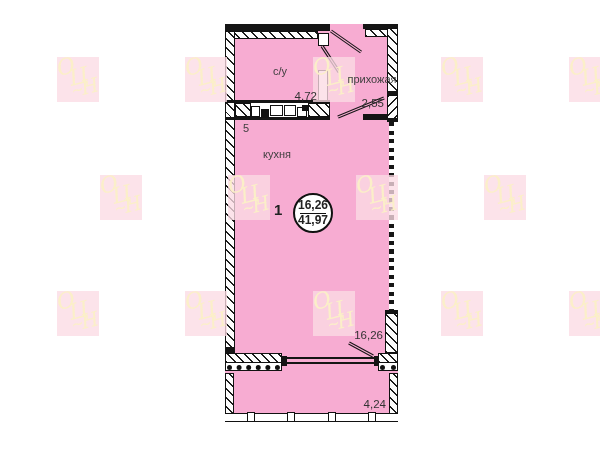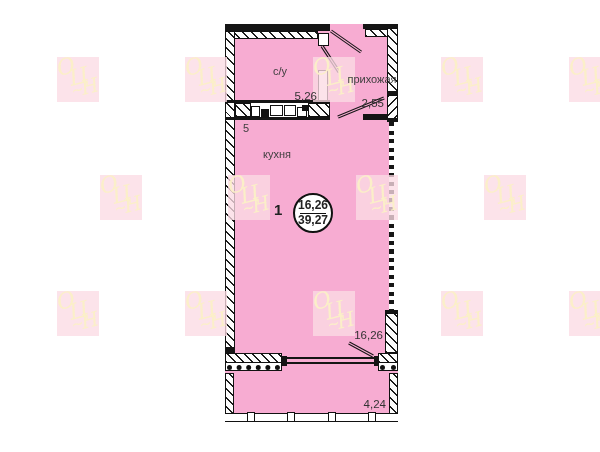--- a/index.html
+++ b/index.html
@@ -203,32 +203,32 @@
       </div>
       <div class="wm" style="left: 569px; top: 291px;">
         <span class="l0">О</span>
         <span class="l1">Ц</span>
         <span class="l2">Н</span>
         <span class="fl">~</span>
       </div>
     </div>
 
   <div class="lbl center" style="left:258px;top:64px;width:44px;">с/у</div>
-  <div class="lbl num right" style="left:283px;top:89px;width:34px;">5,26</div>
+  <div class="lbl num right" style="left:283px;top:89px;width:34px;">4,72</div>
 
   <div class="lbl center" style="left:340px;top:72px;width:64px;">прихожая</div>
   <div class="lbl num right" style="left:350px;top:96px;width:34px;">2,55</div>
 
   <div class="lbl" style="left:243px;top:121px;width:16px;">5</div>
   <div class="lbl center" style="left:252px;top:147px;width:50px;">кухня</div>
 
   <div class="lbl" style="left:274px;top:200px;width:16px;font-size:15px;font-weight:bold;color:#222;">1</div>
 
   <div class="area-circle">
     <div class="v">16,26</div>
     <div class="div"></div>
-    <div class="v">39,27</div>
+    <div class="v">41,97</div>
   </div>
 
   <div class="lbl num right" style="left:343px;top:328px;width:40px;">16,26</div>
 
   <div class="lbl num right" style="left:348px;top:397px;width:38px;">4,24</div>
 </div>
 
 </body></html>

